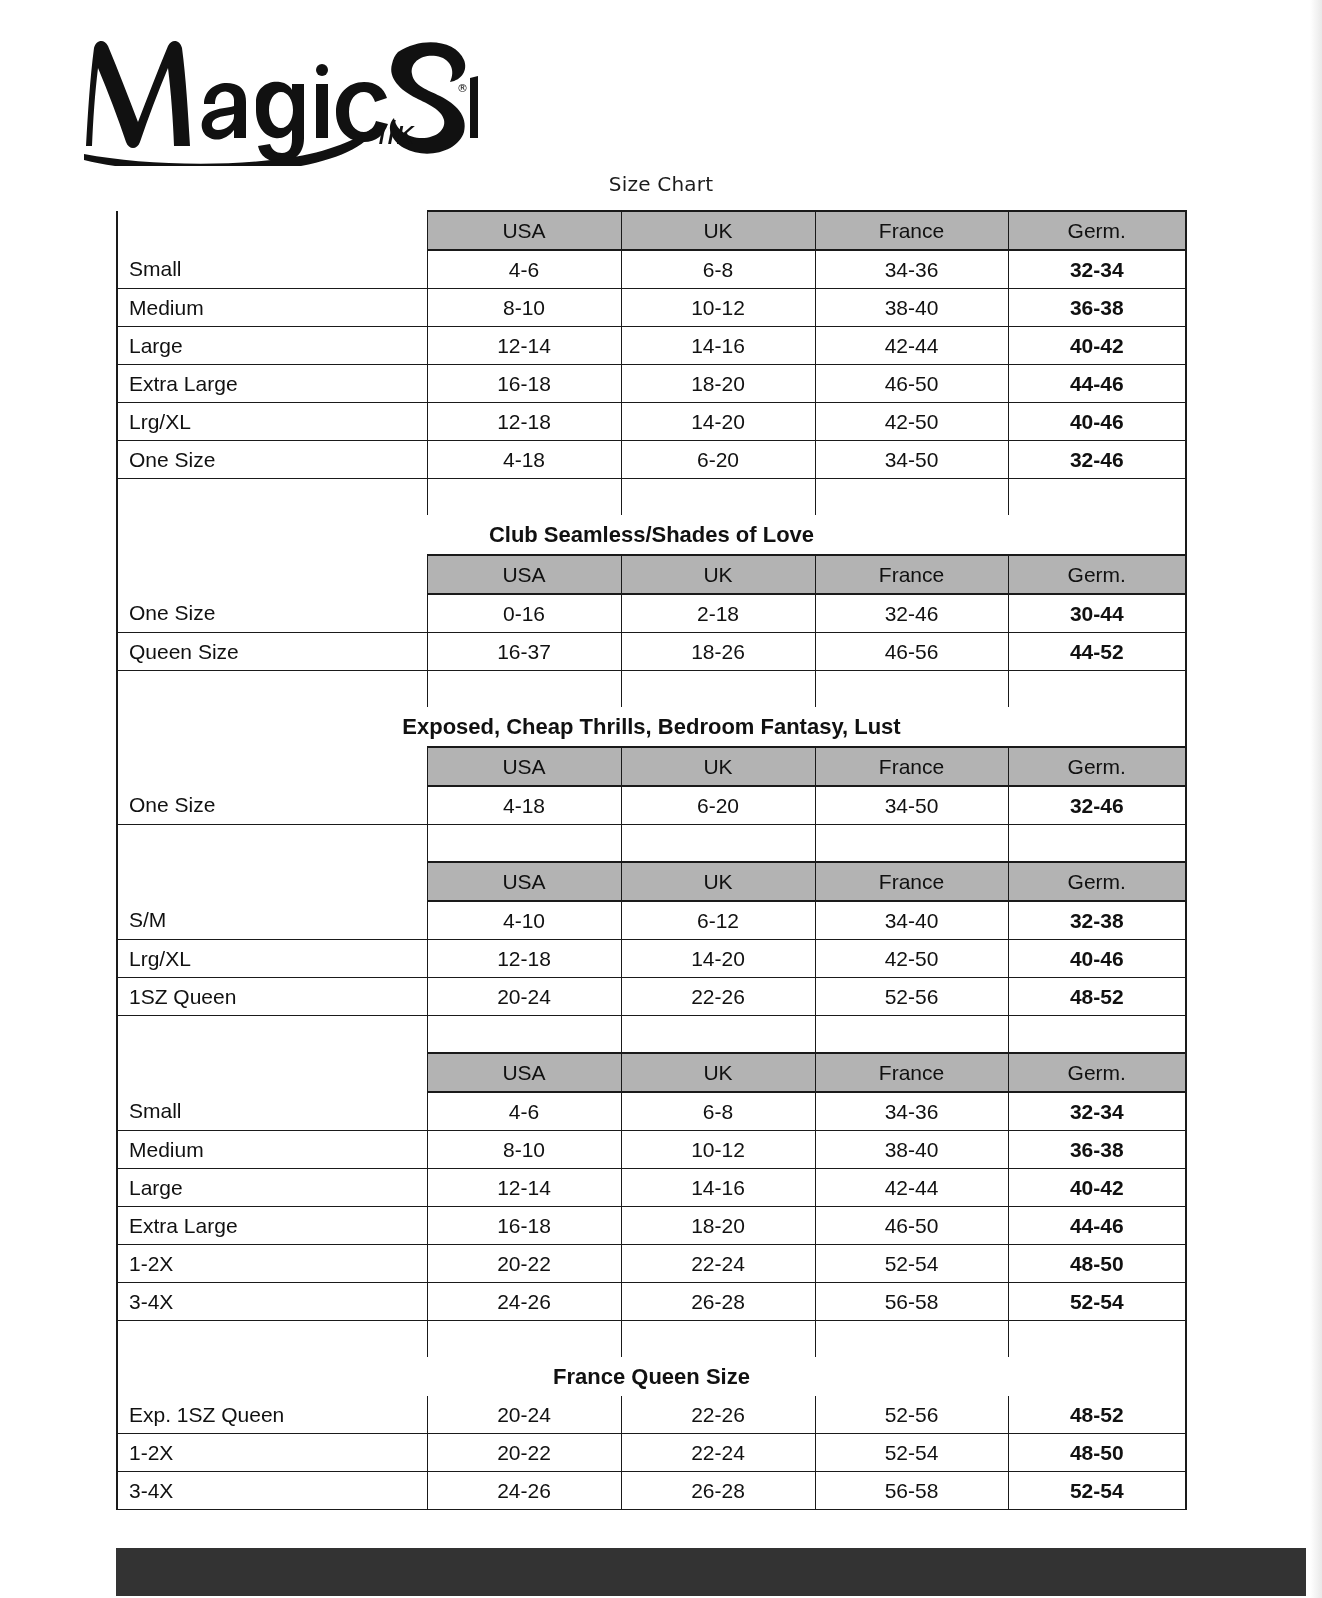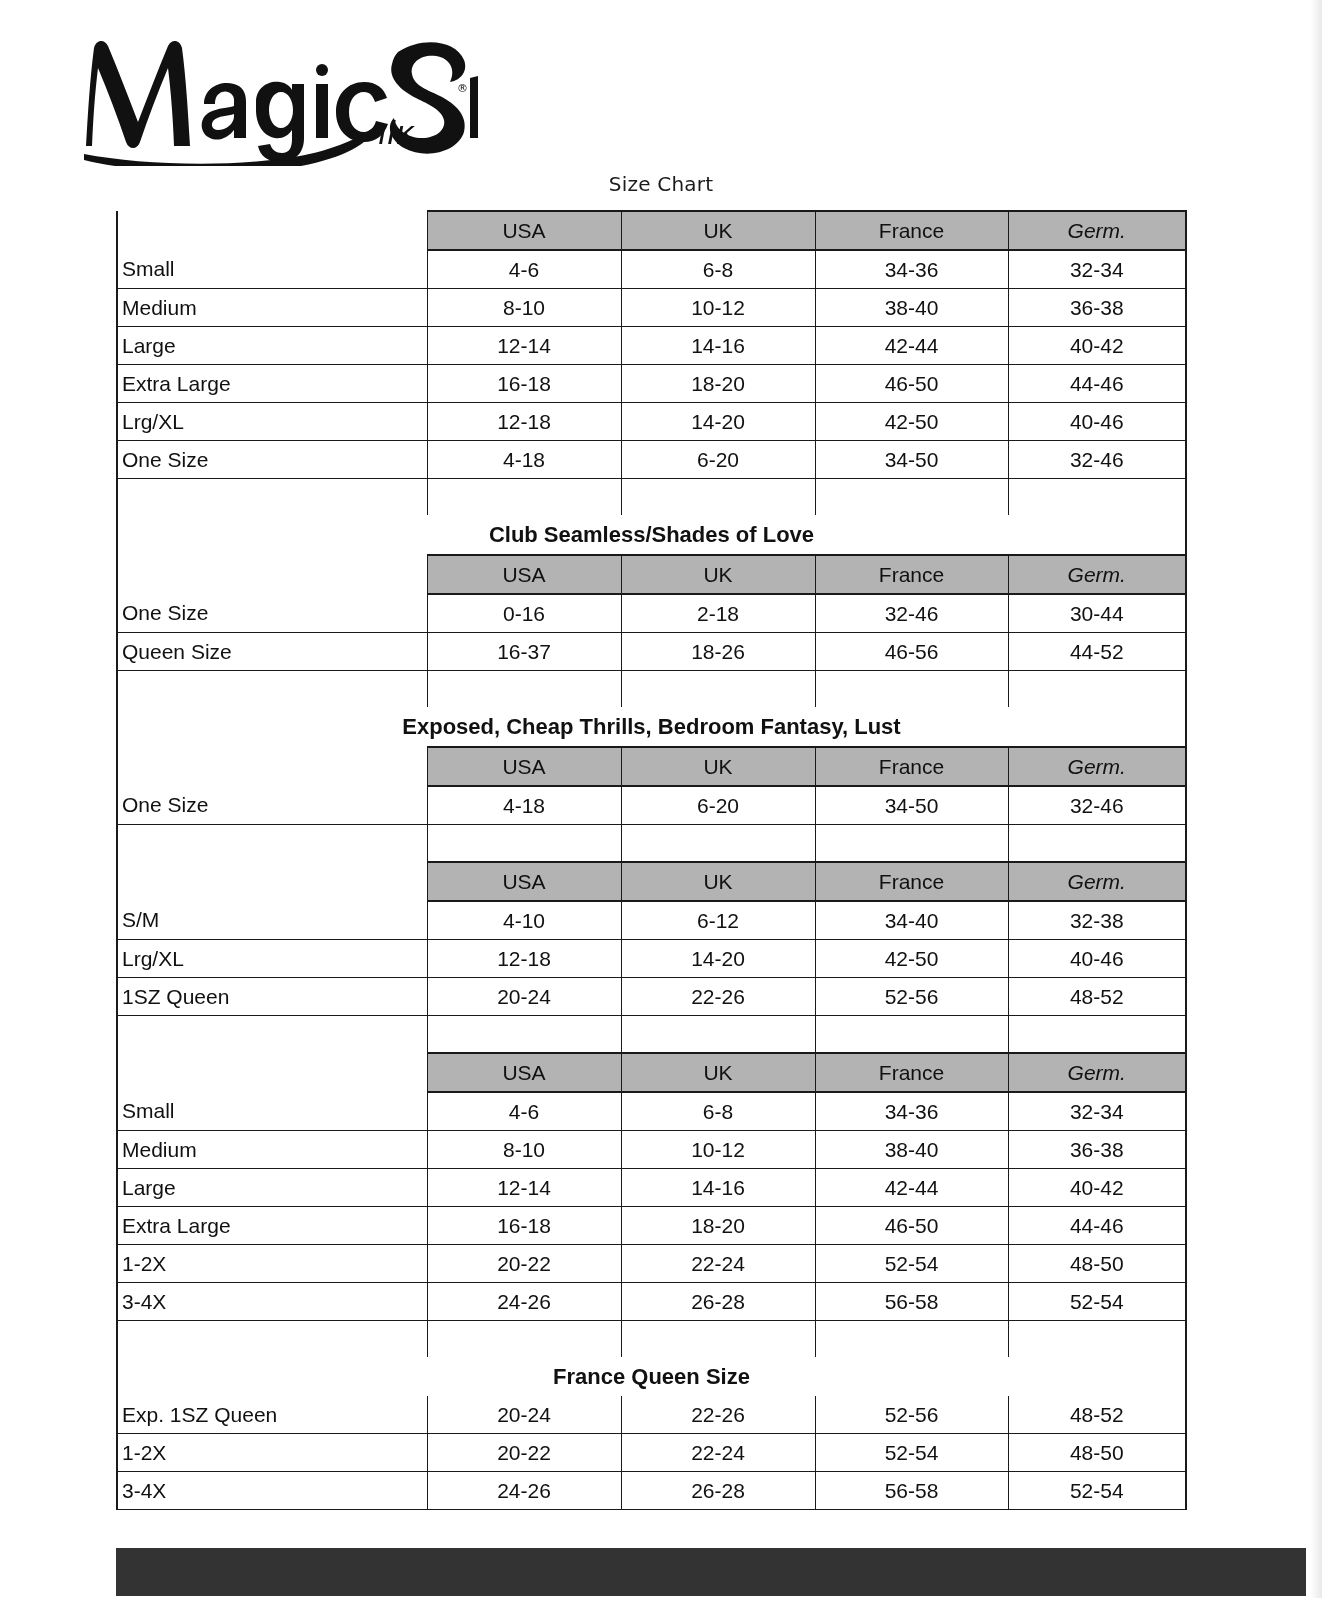--- a/index.html
+++ b/index.html
@@ -84,38 +84,38 @@
   }
   tr.hdr td.col {
     background: #b3b3b3;
     text-align: center;
     border-left: 1px solid #1a1a1a;
     border-right: 1px solid #1a1a1a;
     border-top: 2px solid #1a1a1a;
     border-bottom: 2px solid #1a1a1a;
     font-size: 21px;
   }
-  tr.hdr td.col.last { border-right: 2px solid #1a1a1a; font-style: italic; }
+  tr.hdr td.col.last { border-right: 2px solid #1a1a1a; }
 
   
   tr.data td {
     border-bottom: 1px solid #1a1a1a;
   }
   tr.data td.lbl {
     border-left: 2px solid #1a1a1a;
     border-right: 1px solid #1a1a1a;
-    padding-left: 4px;
+    padding-left: 11px;
     text-align: left;
   }
   tr.data td.val {
     text-align: center;
     border-left: 1px solid #1a1a1a;
     border-right: 1px solid #1a1a1a;
   }
-  tr.data td.val.last { border-right: 2px solid #1a1a1a; }
+  tr.data td.val.last { border-right: 2px solid #1a1a1a; font-weight: bold; }
   tr.data.first td { border-top: none; }
 
   
   tr.spacer td {
     height: 36px;
     background: #fff;
   }
   tr.spacer td.lbl {
     border-left: 2px solid #1a1a1a;
     border-right: 1px solid #1a1a1a;

